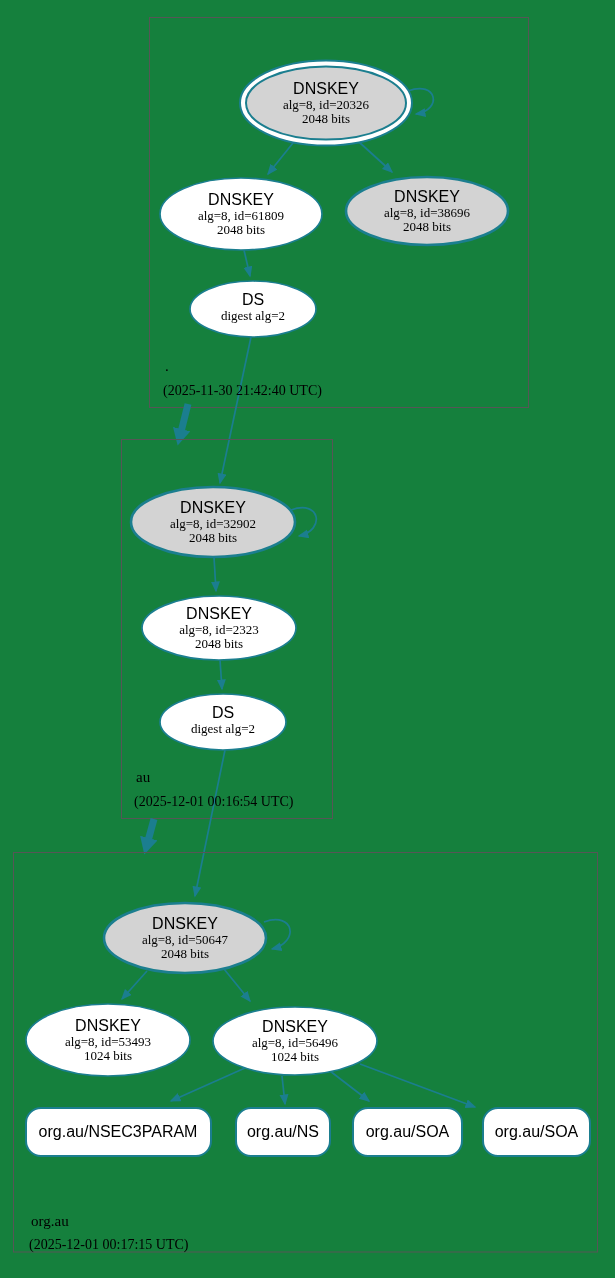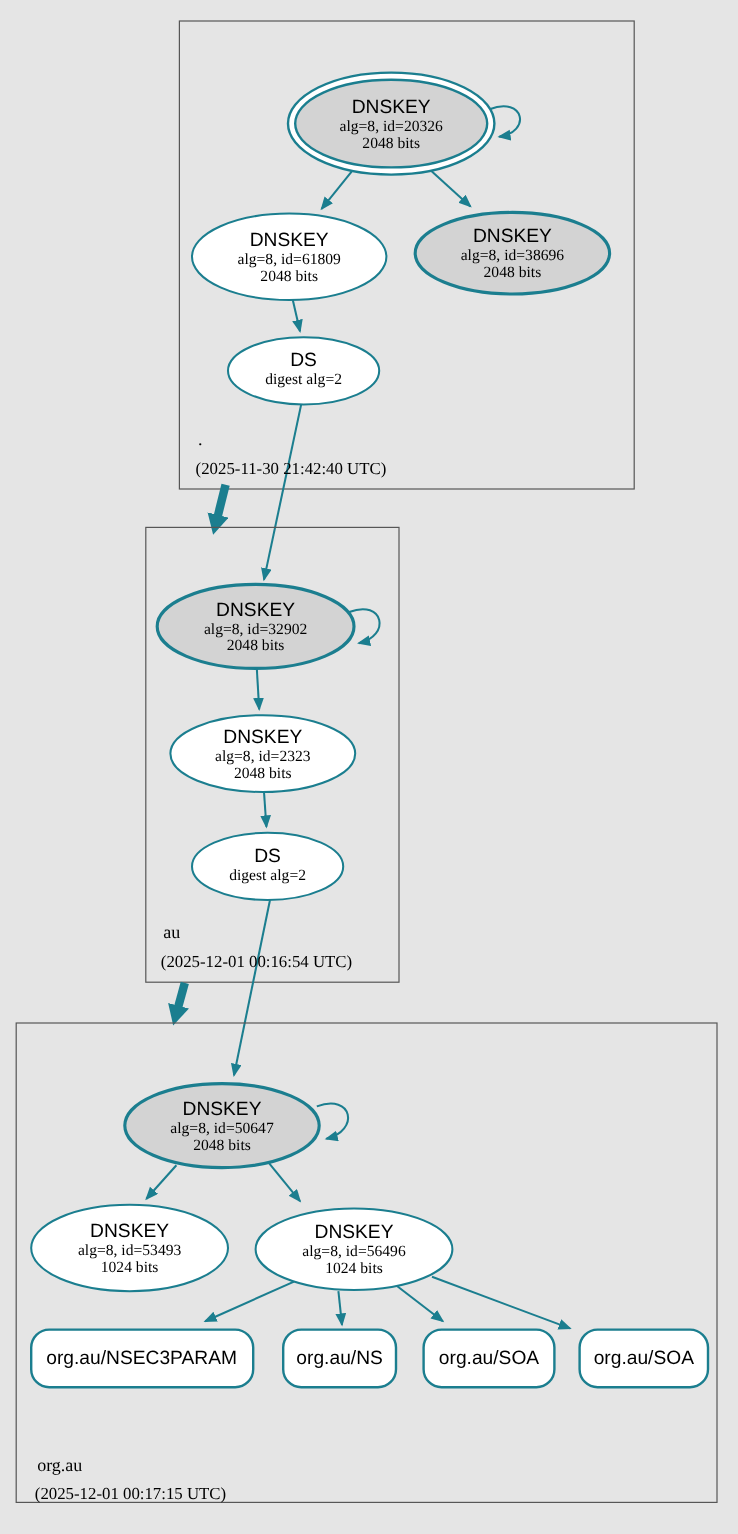--- a/index.html
+++ b/index.html
@@ -1,16 +1,16 @@
 <!DOCTYPE html>
 <html><head>
 <meta charset="utf-8">
 <style>
   html,body{margin:0;padding:0;background:#ffffff;}
-  .stage{position:relative;width:615px;height:1278px;background:#e5e5e5;}
+  .stage{position:relative;width:615px;height:1278px;background:#15803d;}
   svg{display:block;}
   text{fill:#000000;}
   .nt{font-family:"Liberation Sans",sans-serif;font-size:16px;text-anchor:middle;}
   .nd{font-family:"Liberation Serif",serif;font-size:13px;text-anchor:middle;}
   .rr{font-family:"Liberation Sans",sans-serif;font-size:16px;text-anchor:middle;}
   .zl{font-family:"Liberation Serif",serif;font-size:15px;text-anchor:start;}
   .ts{font-family:"Liberation Serif",serif;font-size:14px;text-anchor:start;}
   .zonebox{fill:none;stroke:#565656;stroke-width:1;}
   .edge{fill:none;stroke:#1b7e8f;stroke-width:1.7;}
   .edgethick{fill:none;stroke:#1b7e8f;stroke-width:7;}

